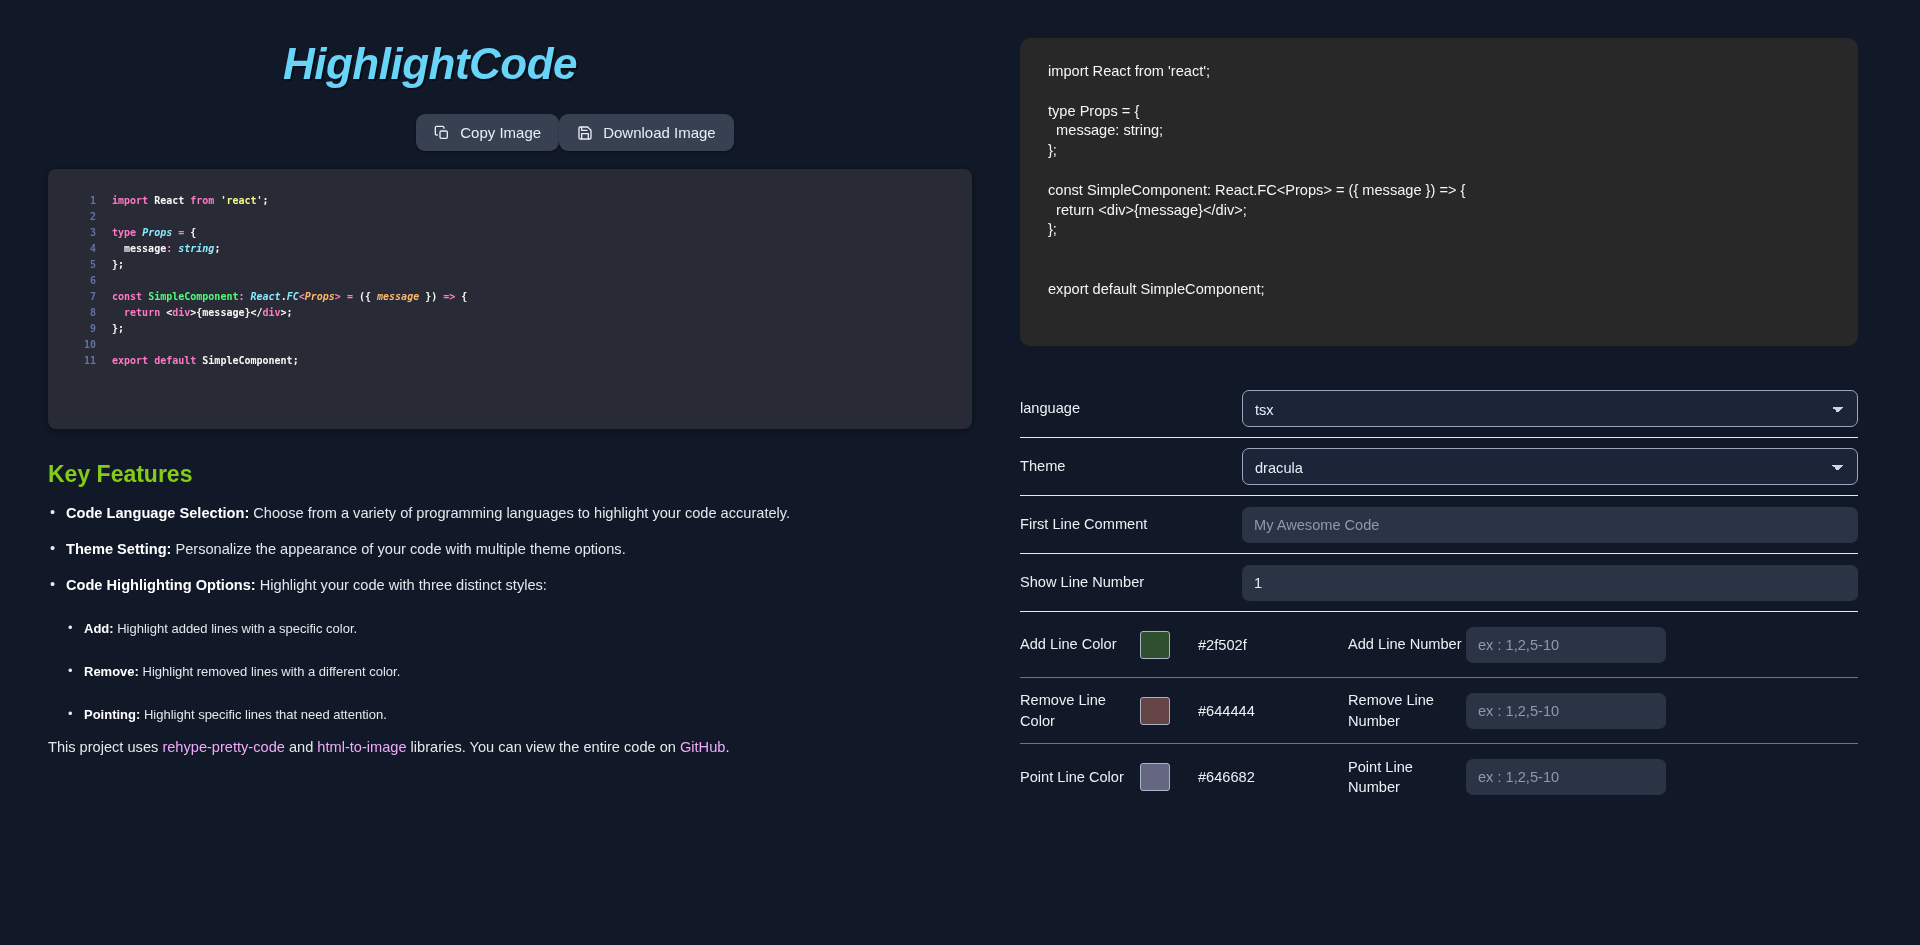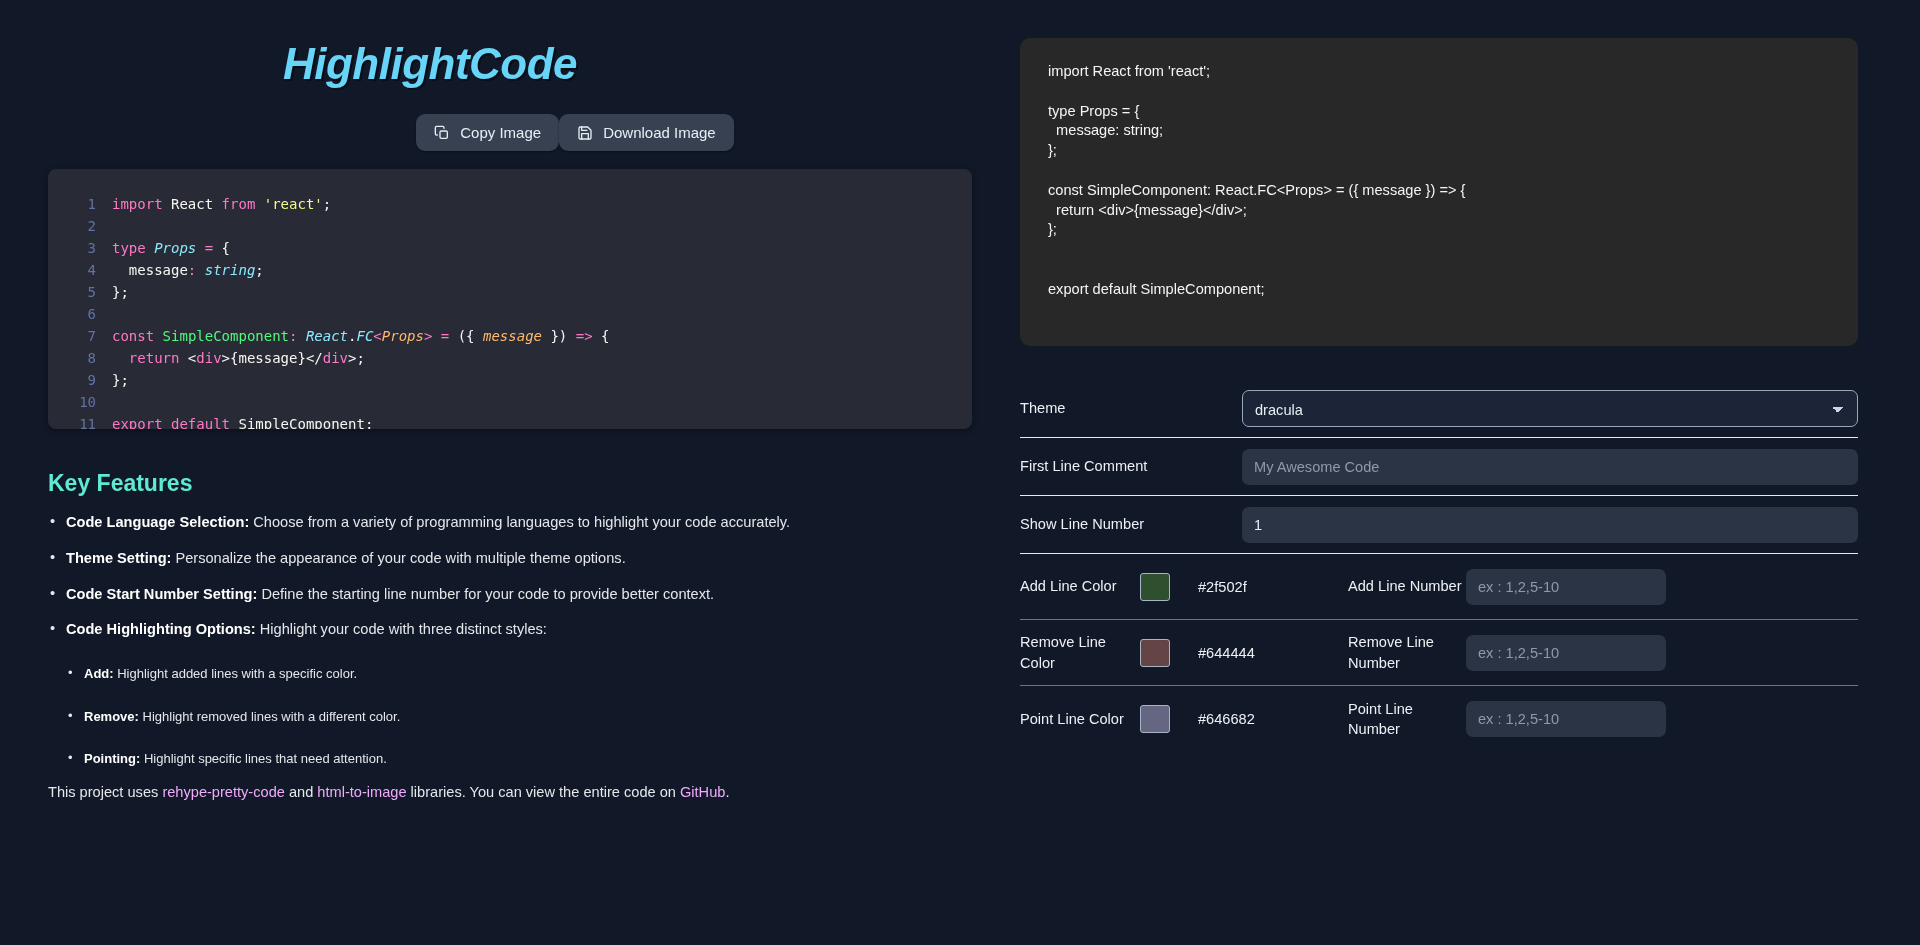--- a/index.html
+++ b/index.html
@@ -50,39 +50,40 @@
     margin-top: 18px;
     background: #282a36;
     border-radius: 8px;
     padding: 24px 20px 24px 14px;
     height: 260px;
     overflow: hidden;
     box-shadow: 0 2px 6px rgba(0,0,0,.35);
   }
   .code-card pre {
     font-family: "DejaVu Sans Mono", monospace;
-    font-size: 14px;
-    line-height: 22px;
+    font-size: 10px;
+    line-height: 16px;
     color: #f8f8f2;
     white-space: pre;
+    font-weight: bold;
   }
   .ln { display: inline-block; width: 34px; text-align: right;
         color: #6272a4; margin-right: 16px; user-select: none; }
   .k  { color: #ff79c6; }            
   .s  { color: #f1fa8c; }            
   .t  { color: #8be9fd; font-style: italic; }  
   .fn { color: #50fa7b; }            
   .pa { color: #ffb86c; font-style: italic; }  
   .pl { color: #f8f8f2; }            
 
   h2.section-title {
-    margin-top: 41px;
+    margin-top: 32px;
     font-size: 23px;
     font-weight: 700;
-    color: #5eead4;
+    color: #84cc16;
   }
   ul.features { margin-top: 16px; list-style: none; }
   ul.features > li {
     position: relative;
     padding-left: 18px;
     margin-bottom: 16px;
     font-size: 14.6px;
     line-height: 1.35;
     color: #e5e7eb;
   }
@@ -226,21 +227,20 @@
 <span class="ln">8</span><span class="pl">  </span><span class="k">return</span><span class="pl"> &lt;</span><span class="k">div</span><span class="pl">&gt;{message}&lt;/</span><span class="k">div</span><span class="pl">&gt;;</span>
 <span class="ln">9</span><span class="pl">};</span>
 <span class="ln">10</span>
 <span class="ln">11</span><span class="k">export</span><span class="pl"> </span><span class="k">default</span><span class="pl"> SimpleComponent;</span></pre>
     </div>
 
     <h2 class="section-title">Key Features</h2>
     <ul class="features" id="features-list">
         <li><span class="feat-name">Code Language Selection:</span><span> Choose from a variety of programming languages to highlight your code accurately.</span></li>
         <li><span class="feat-name">Theme Setting:</span><span> Personalize the appearance of your code with multiple theme options.</span></li>
-        <li><span class="feat-name">Code Start Number Setting:</span><span> Define the starting line number for your code to provide better context.</span></li>
         <li><span class="feat-name">Code Highlighting Options:</span><span> Highlight your code with three distinct styles:</span><ul>
             <li><span class="feat-name">Add:</span><span> Highlight added lines with a specific color.</span></li>
             <li><span class="feat-name">Remove:</span><span> Highlight removed lines with a different color.</span></li>
             <li><span class="feat-name">Pointing:</span><span> Highlight specific lines that need attention.</span></li>
           </ul></li>
       </ul>
 
     <p class="footer-note">
       <span>This project uses </span><a href="#">rehype-pretty-code</a><span> and </span><a href="#">html-to-image</a><span> libraries. You can view the entire code on </span><a href="#">GitHub</a><span>.</span>
     </p>
@@ -258,20 +258,26 @@
 const SimpleComponent: React.FC&lt;Props&gt; = ({ message }) =&gt; {
   return &lt;div&gt;{message}&lt;/div&gt;;
 };
 
 
 export default SimpleComponent;</pre>
     </div>
 
     <div class="form">
 
+      <div class="row">
+        <div class="row-label">language</div>
+        <div class="ctrl">
+          <select class="field" id="language-select"><option value="tsx">tsx</option><option value="jsx">jsx</option><option value="ts">ts</option><option value="js">js</option><option value="python">python</option><option value="html">html</option><option value="css">css</option></select>
+        </div>
+      </div>
 
       <div class="row">
         <div class="row-label">Theme</div>
         <div class="ctrl">
           <select class="field" id="theme-select"><option value="dracula">dracula</option><option value="github-dark">github-dark</option><option value="nord">nord</option><option value="one-dark-pro">one-dark-pro</option><option value="monokai">monokai</option></select>
         </div>
       </div>
 
       <div class="row">
         <div class="row-label">First Line Comment</div>

